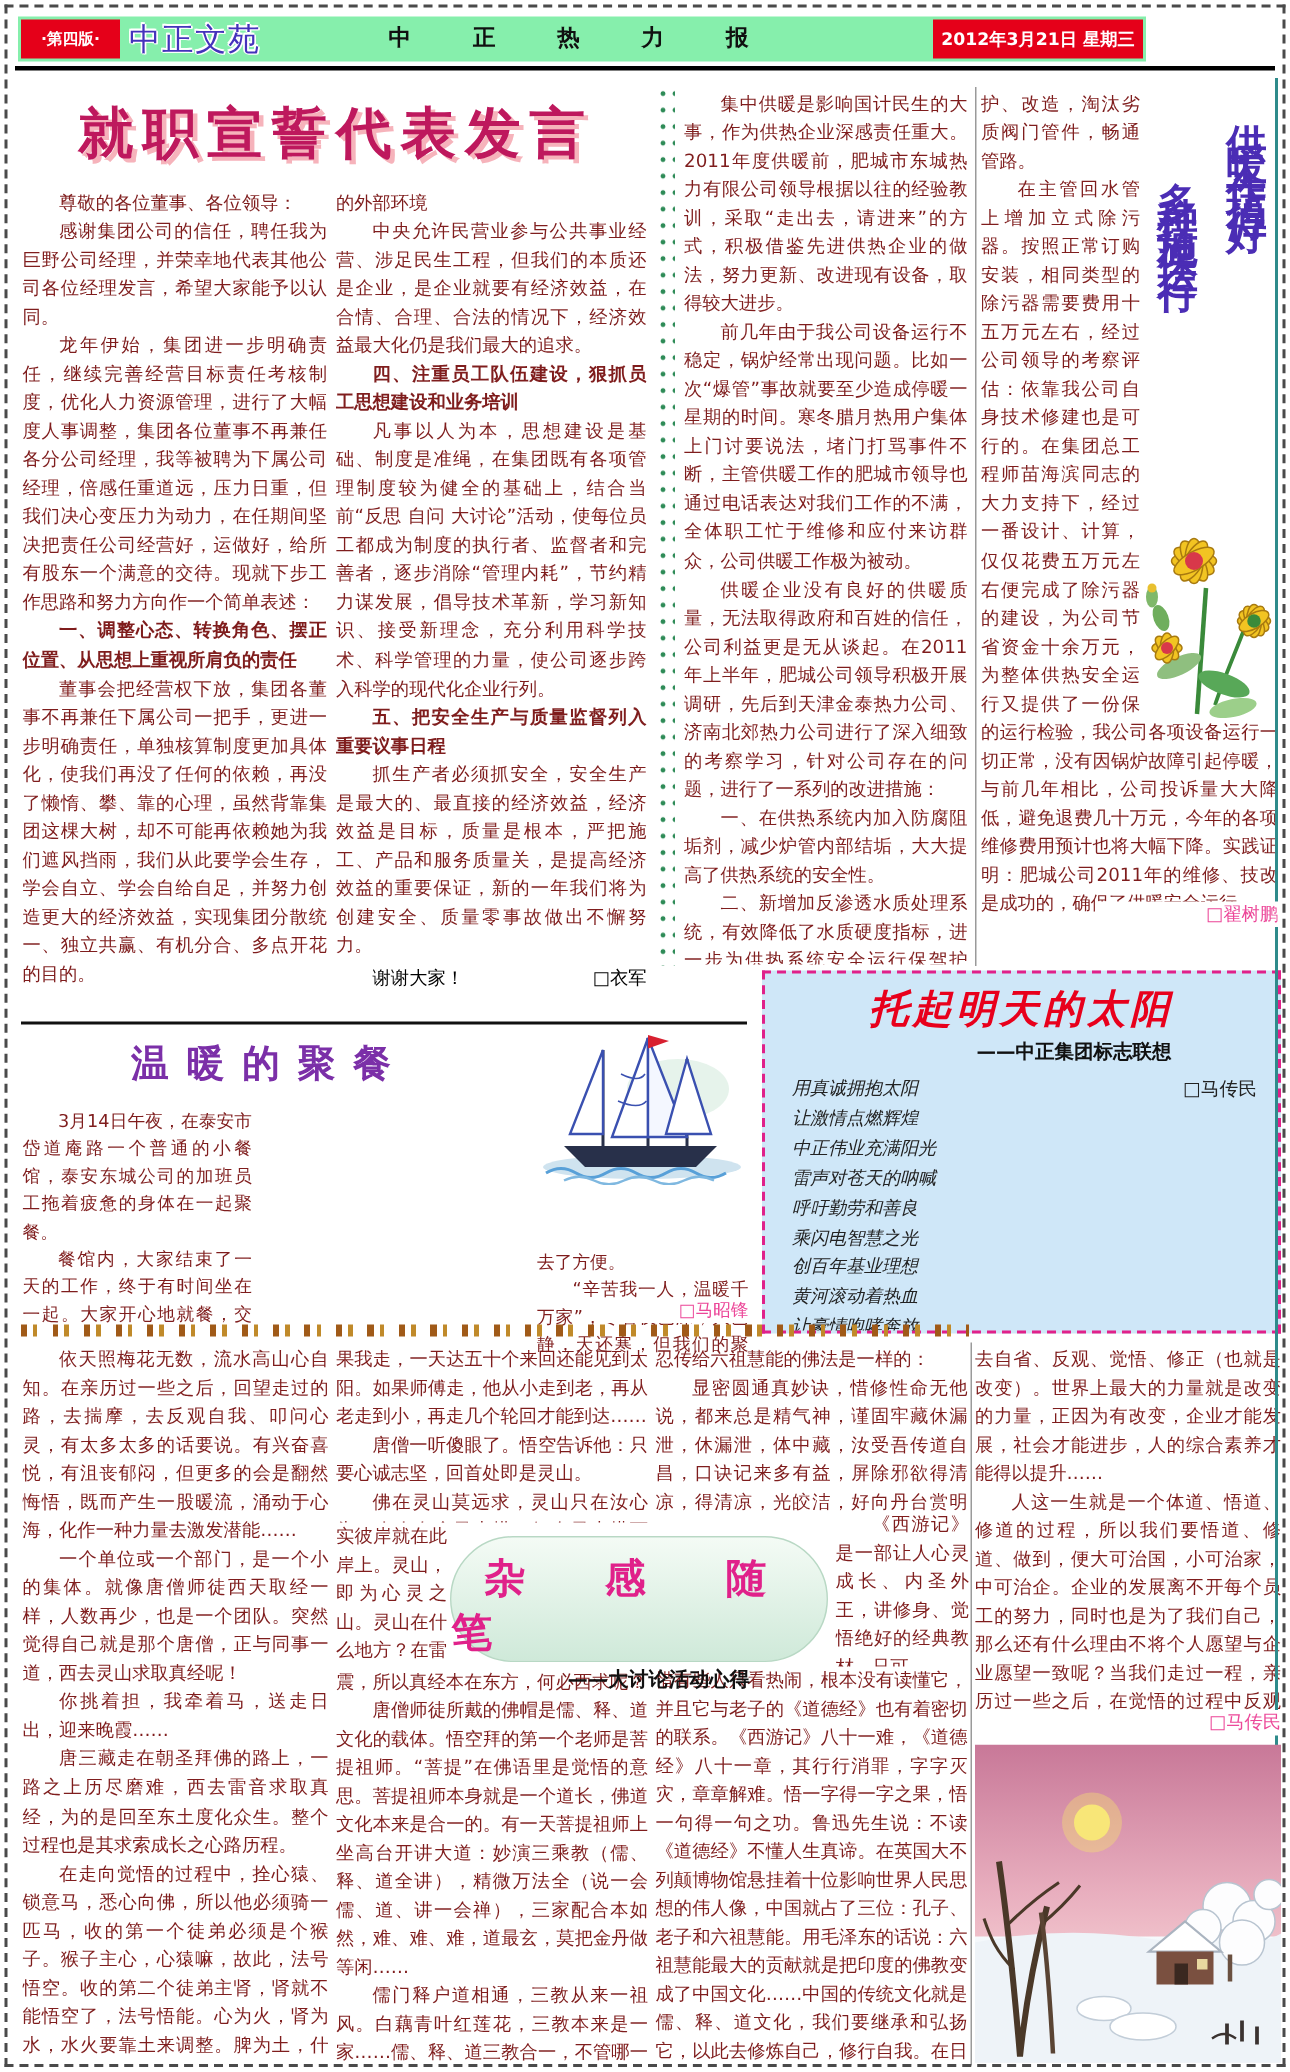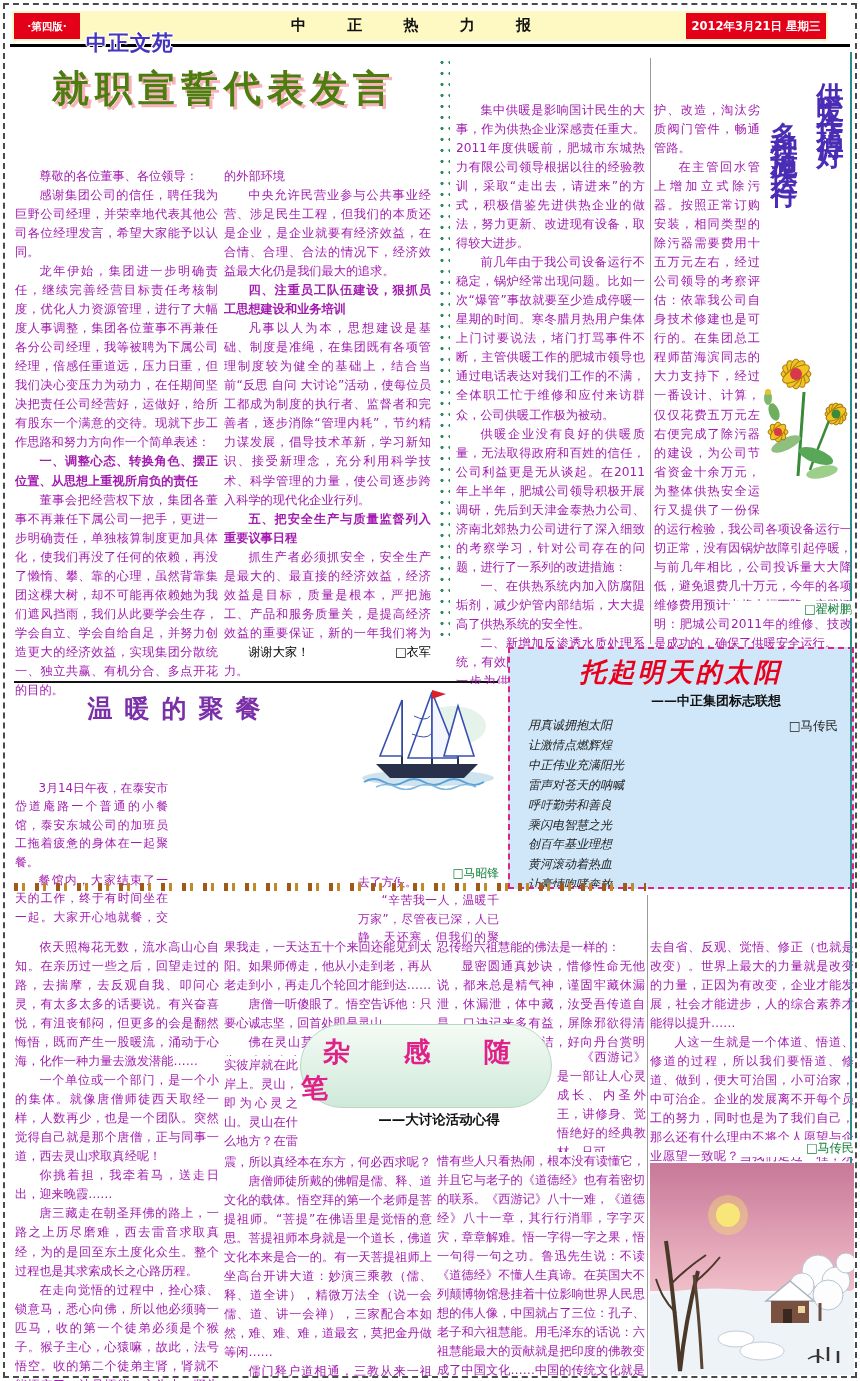--- a/index.html
+++ b/index.html
@@ -3,37 +3,37 @@
 <meta charset="utf-8">
 <style>
 * { box-sizing: border-box; margin: 0; padding: 0; }
 html,body { background:#fff; }
 body { font-family:"DejaVu Sans", sans-serif; width:860px; }
 .page { position:relative; width:860px; height:1381px; background:#fff; overflow:hidden; }
 .page-border { position:absolute; left:3px; top:3px; right:3px; bottom:3px; border:2px dashed #4a4a4a; pointer-events:none; z-index:50; }
 .right-line { position:absolute; right:8px; top:52px; width:2px; height:1318px; background:#2e8b8b; z-index:1; }
 
 
-.header { position:absolute; left:12px; top:11px; width:816px; height:30px; background:#fef9c3; z-index:2; }
+.header { position:absolute; left:12px; top:11px; width:752px; height:30px; background:#86efac; z-index:2; }
 .edition-box { position:absolute; left:2px; top:2px; width:66px; height:26px; background:#e50019; color:#fff; font-size:10.5px; font-weight:bold; line-height:26px; text-align:center; }
-.section-name { position:absolute; left:74px; top:18px; font-size:21px; font-weight:bold; color:#4433bb; letter-spacing:1px;
+.section-name { position:absolute; left:74px; top:1px; font-size:21px; font-weight:normal; color:#4433bb; letter-spacing:1px;
   text-shadow:1px 0 #fff,-1px 0 #fff,0 1px #fff,0 -1px #fff,1px 1px #fff,-1px -1px #fff; }
 .paper-name { position:absolute; left:0; right:0; top:5px; text-align:center; font-size:15px; font-weight:bold; letter-spacing:18px; color:#101010; font-family:"DejaVu Serif", serif; }
 .date-box { position:absolute; right:2px; top:2px; width:140px; height:26px; background:#e50019; color:#fff; font-size:11.5px; font-weight:bold; line-height:26px; text-align:center; }
 .header-rule { position:absolute; left:10px; top:44px; width:840px; height:3px; background:#000; }
 
 
-.txt { position:absolute; font-size:12.2px; line-height:1.56; text-align:justify; color:#a21caf; overflow:hidden; word-break:break-all;margin-top:41px; }
+.txt { position:absolute; font-size:12.2px; line-height:1.56; text-align:justify; color:#7f1d1d; overflow:hidden; word-break:break-all; }
 .txt p { text-indent:2em; margin:0; }
 .txt.cont p:first-child { text-indent:0; }
 .txt p.subhead { font-weight:bold; }
-.byl { position:absolute; text-align:right; font-size:12.2px; color:#15803d; background:#fff; padding-left:6px; z-index:3; }
-
-
-.speech-title { position:absolute; left:18px; top:64px; width:412px; text-align:center; font-size:37px; font-weight:bold; color:#4d7c0f; letter-spacing:6px; text-shadow:3px 3px 0 #f6b3bb; }
+.byl { position:absolute; text-align:right; font-size:12.2px; color:#ec4899; background:#fff; padding-left:6px; z-index:3; }
+
+
+.speech-title { position:absolute; left:18px; top:64px; width:412px; text-align:center; font-size:37px; font-weight:bold; color:#be185d; letter-spacing:6px; text-shadow:3px 3px 0 #f6b3bb; }
 .closing-row { position:absolute; left:224px; top:644px; width:207px; display:flex; justify-content:space-between; font-size:12.2px; background:#fff; z-index:3; }
 .closing-row .closing { padding-left:2em; }
 .rule-h1 { position:absolute; left:14px; top:681px; width:484px; height:2px; background:#111; }
 
 
 .green-div { position:absolute; left:438px; top:58px; width:12px; height:586px;
   background-image:radial-gradient(circle at 50% 40%, #2e8b57 1.3px, rgba(0,0,0,0) 1.9px); background-size:8px 11px; }
 .rule-v1 { position:absolute; left:650px; top:58px; width:1px; height:586px; background:#9a9a9a; }
 .rule-v2 { position:absolute; left:647px; top:895px; width:1px; height:482px; background:#9a9a9a; }
 

